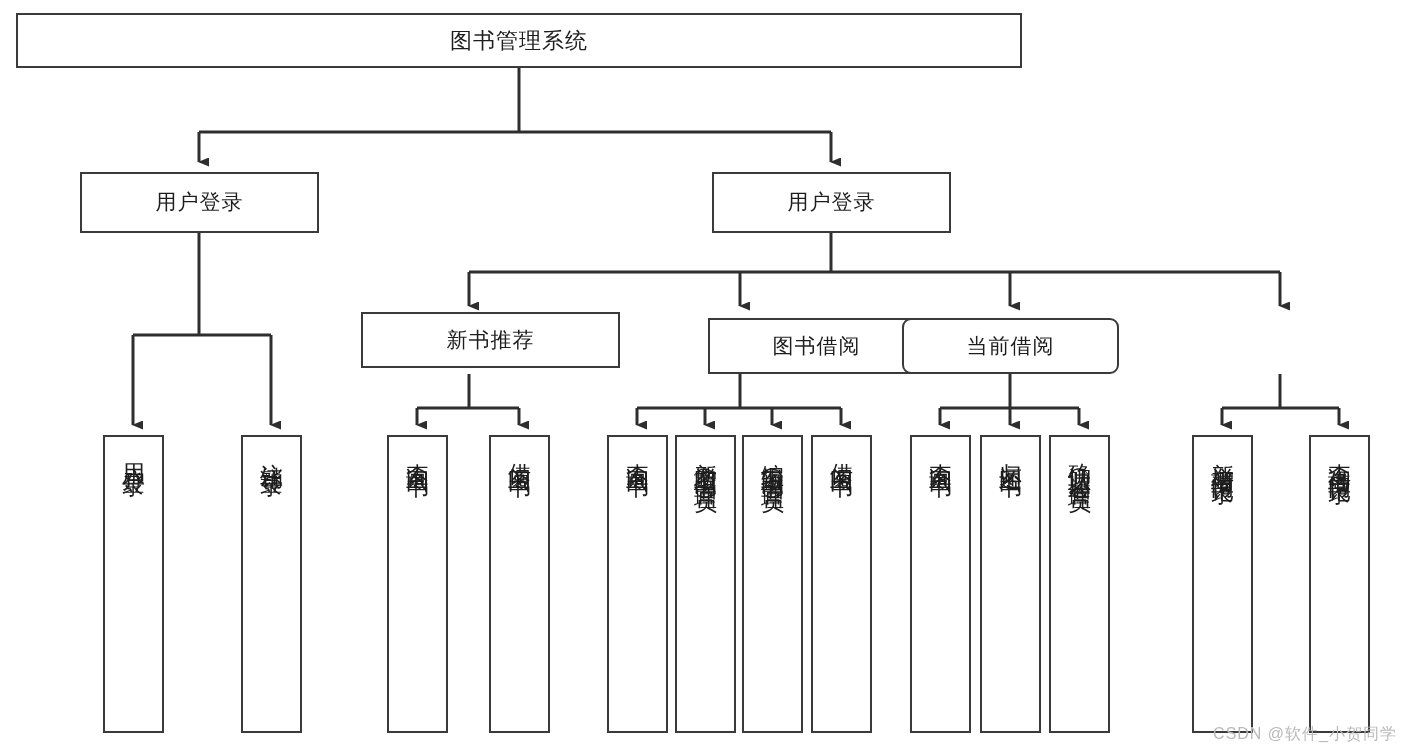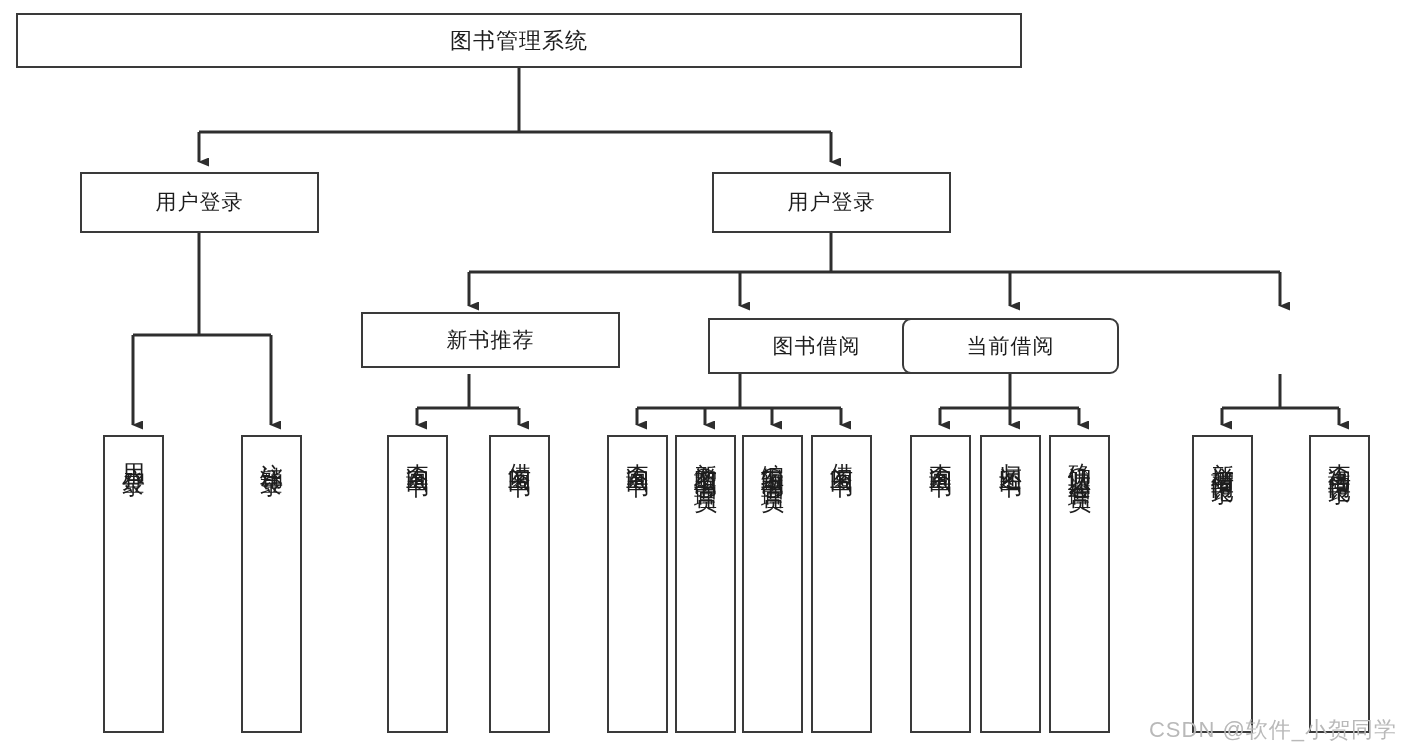--- a/index.html
+++ b/index.html
@@ -51,21 +51,21 @@
     text-orientation:upright;
     font-size:23px;
     letter-spacing:4px;
     line-height:1;
     white-space:nowrap;
   }
   .watermark{
     position:absolute;
     right:8px;
     bottom:2px;
-    font-size:22px;
+    font-size:16px;
     color:#b9b9b9;
     letter-spacing:1px;
     white-space:nowrap;
     user-select:none;
   }
 </style>
 </head>
 <body>
 
 <div id="diagram-root">

